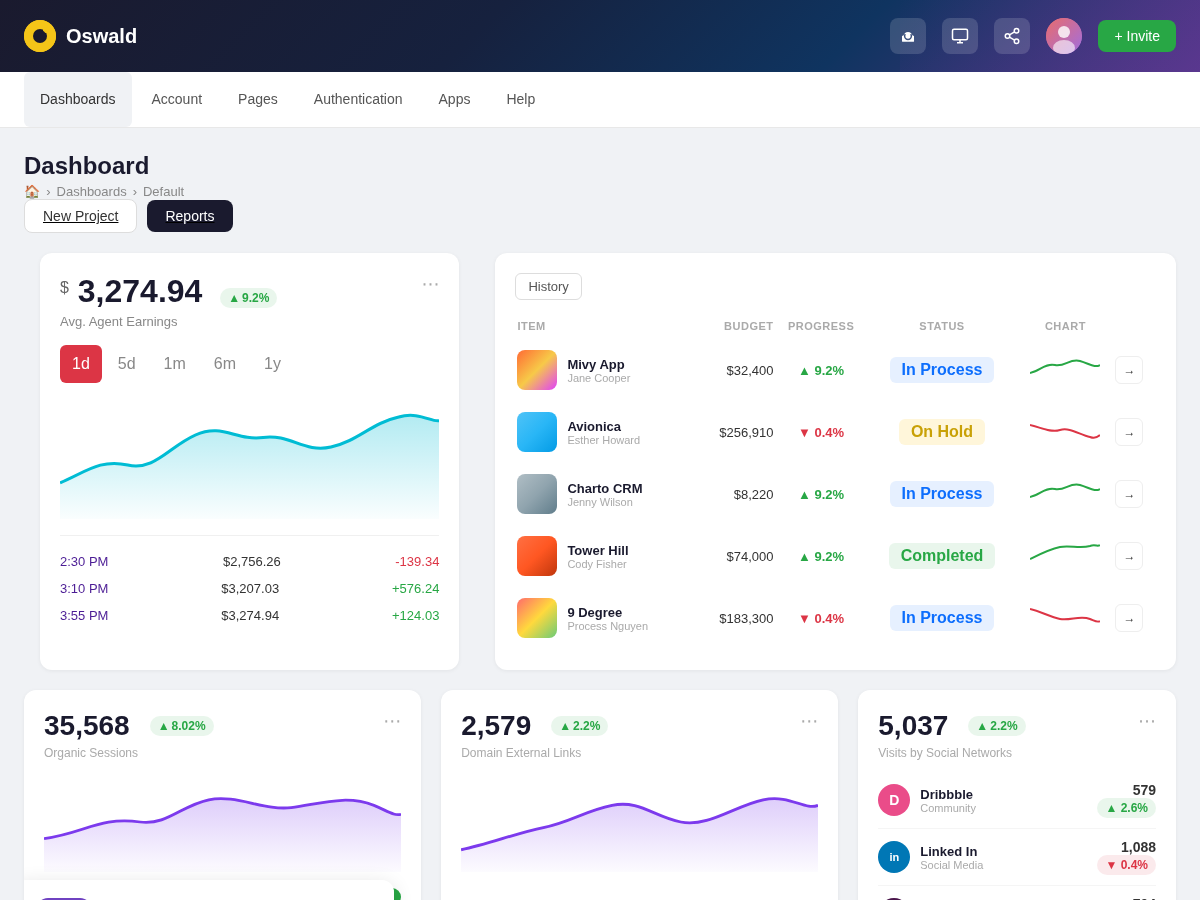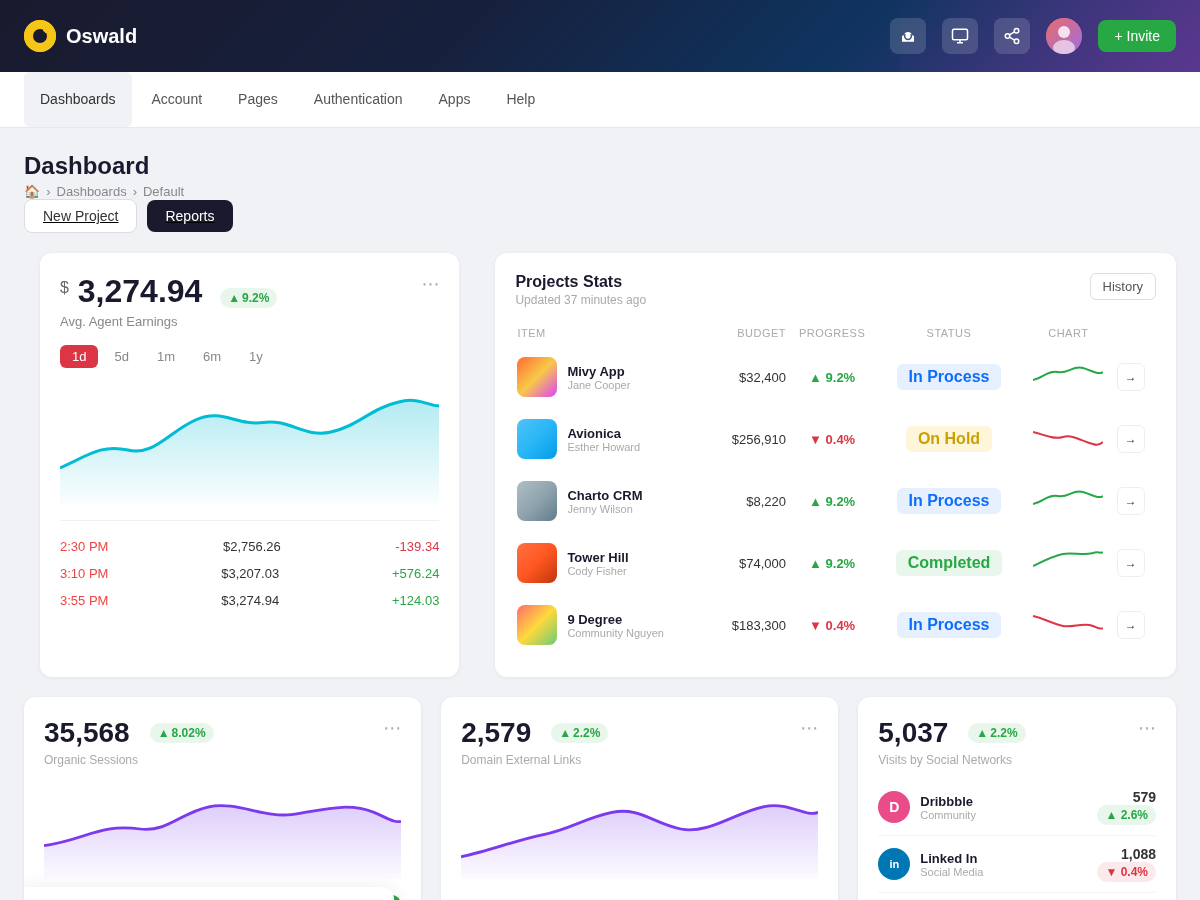--- a/index.html
+++ b/index.html
@@ -251,23 +251,23 @@
       font-size: 18px;
       padding: 0;
     }
 
     .time-filters {
       display: flex;
       gap: 4px;
       margin-top: 16px;
     }
     .time-filter {
-      padding: 4px 12px;
+      padding: 10px 12px;
       border-radius: 6px;
-      font-size: 13px;
+      font-size: 16px;
       cursor: pointer;
       border: none;
       background: transparent;
       color: #888;
     }
     .time-filter.active {
       background: #dc3545;
       color: white;
     }
 
@@ -287,21 +287,21 @@
       border-top: 1px solid #f0f0f0;
       padding-top: 12px;
     }
     .earnings-row {
       display: flex;
       justify-content: space-between;
       align-items: center;
       padding: 6px 0;
       font-size: 13px;
     }
-    .earnings-row .time { color: #ef4444; }
+    .earnings-row .time { color: #4c1d95; }
     .earnings-row .amount { color: #333; font-weight: 500; }
     .earnings-row .change-pos { color: #28a745; font-weight: 500; }
     .earnings-row .change-neg { color: #dc3545; font-weight: 500; }
 
     
     .projects-header {
       display: flex;
       justify-content: space-between;
       align-items: flex-start;
       margin-bottom: 4px;
@@ -327,21 +327,21 @@
     }
 
     .projects-table {
       width: 100%;
       margin-top: 12px;
     }
     .projects-table thead tr th {
       font-size: 11px;
       color: #aaa;
       text-transform: uppercase;
-      font-weight: 400;
+      font-weight: 700;
       padding: 6px 0;
       text-align: left;
       letter-spacing: 0.5px;
     }
     .projects-table thead tr th.right { text-align: right; }
     .projects-table thead tr th.center { text-align: center; }
 
     .projects-table tbody tr {
       border-top: 1px solid #f5f5f5;
     }
@@ -656,24 +656,20 @@
         <div class="earnings-row">
           <span class="time">3:55 PM</span>
           <span class="amount">$3,274.94</span>
           <span class="change-pos">+124.03</span>
         </div>
       </div>
     </div>
 
     <div class="card">
       <div class="projects-header">
-        <div>
-          <div class="projects-title">Projects Stats</div>
-          <div class="projects-subtitle">Updated 37 minutes ago</div>
-        </div>
         <button class="history-btn">History</button>
       </div>
 
       <table class="projects-table">
         <thead>
           <tr>
             <th>ITEM</th>
             <th class="right">BUDGET</th>
             <th class="center">PROGRESS</th>
             <th class="center">STATUS</th>
@@ -801,21 +797,21 @@
     <td>
       <button class="arrow-btn">→</button>
     </td>
   </tr>
             <tr>
     <td>
       <div class="project-item">
         <div class="project-thumb" style="background: linear-gradient(135deg, #ff6b6b, #ffd93d, #6bcb77);"></div>
         <div>
           <div class="project-name">9 Degree</div>
-          <div class="project-author">Community Nguyen</div>
+          <div class="project-author">Process Nguyen</div>
         </div>
       </div>
     </td>
     <td class="right">
       <span class="budget-amount">$183,300</span>
     </td>
     <td class="center">
       <span style="color:#dc3545; font-size:13px; font-weight:600;">▼ 0.4%</span>
     </td>
     <td class="center">

